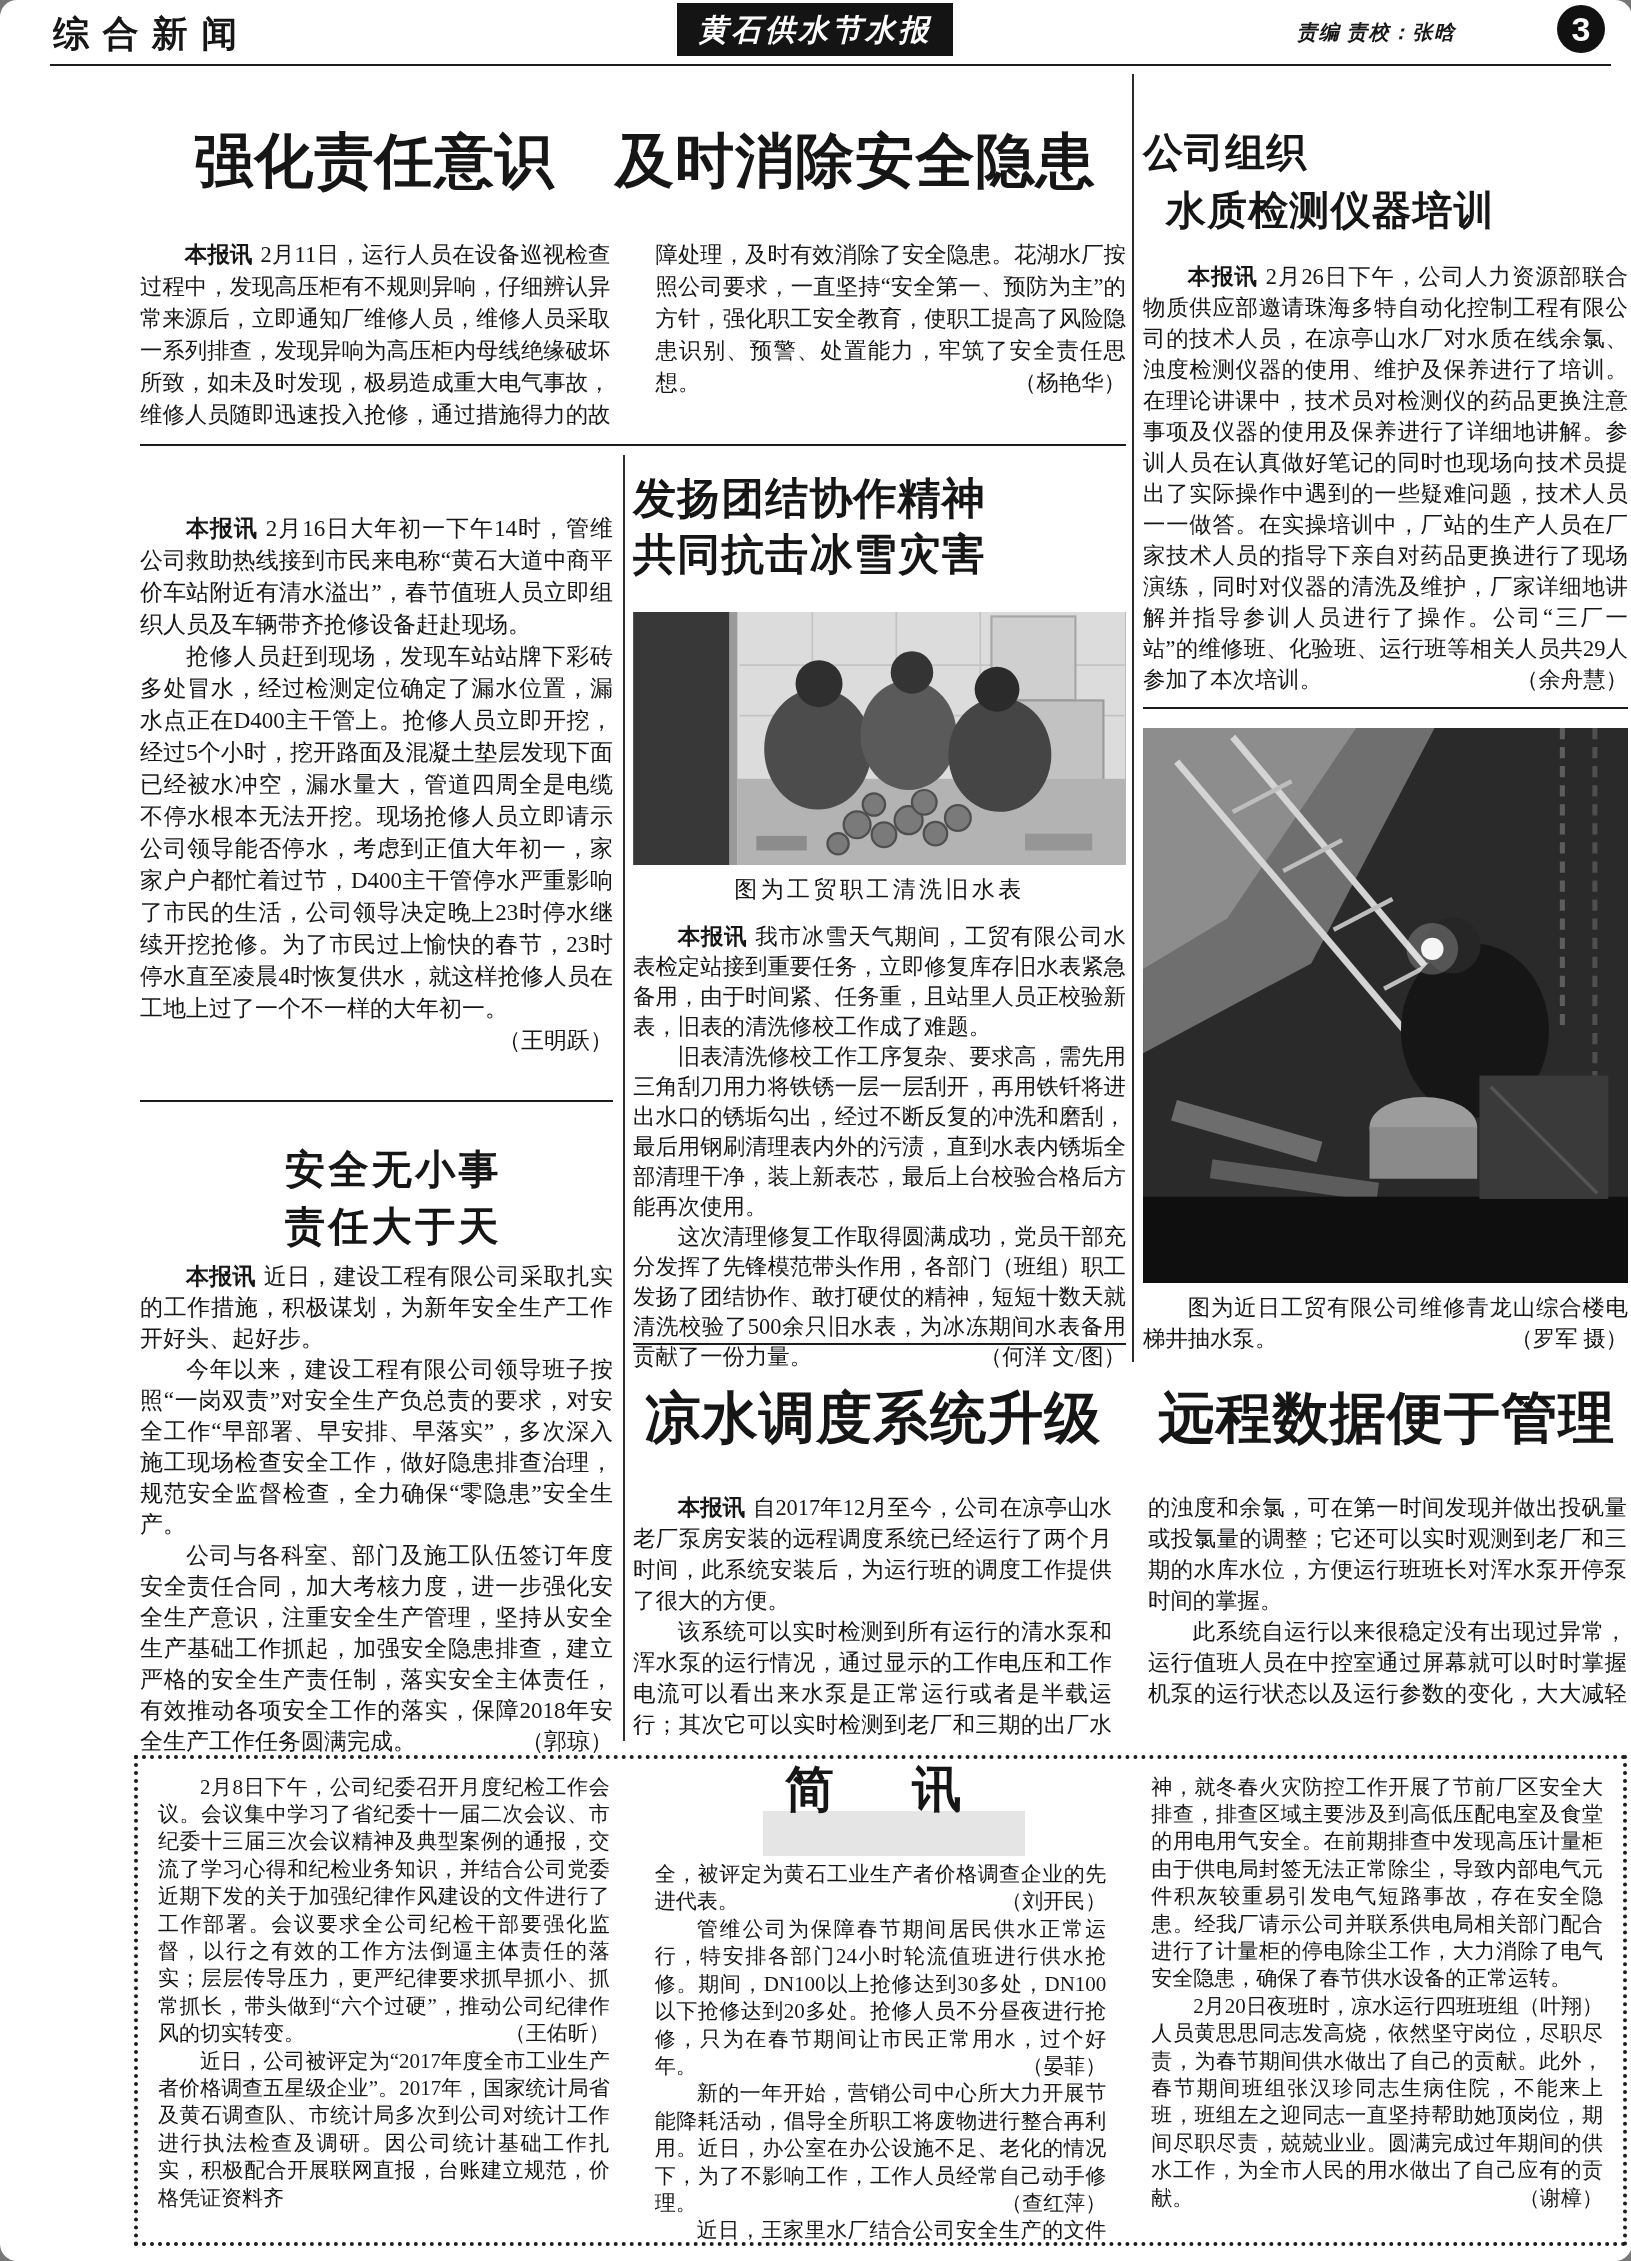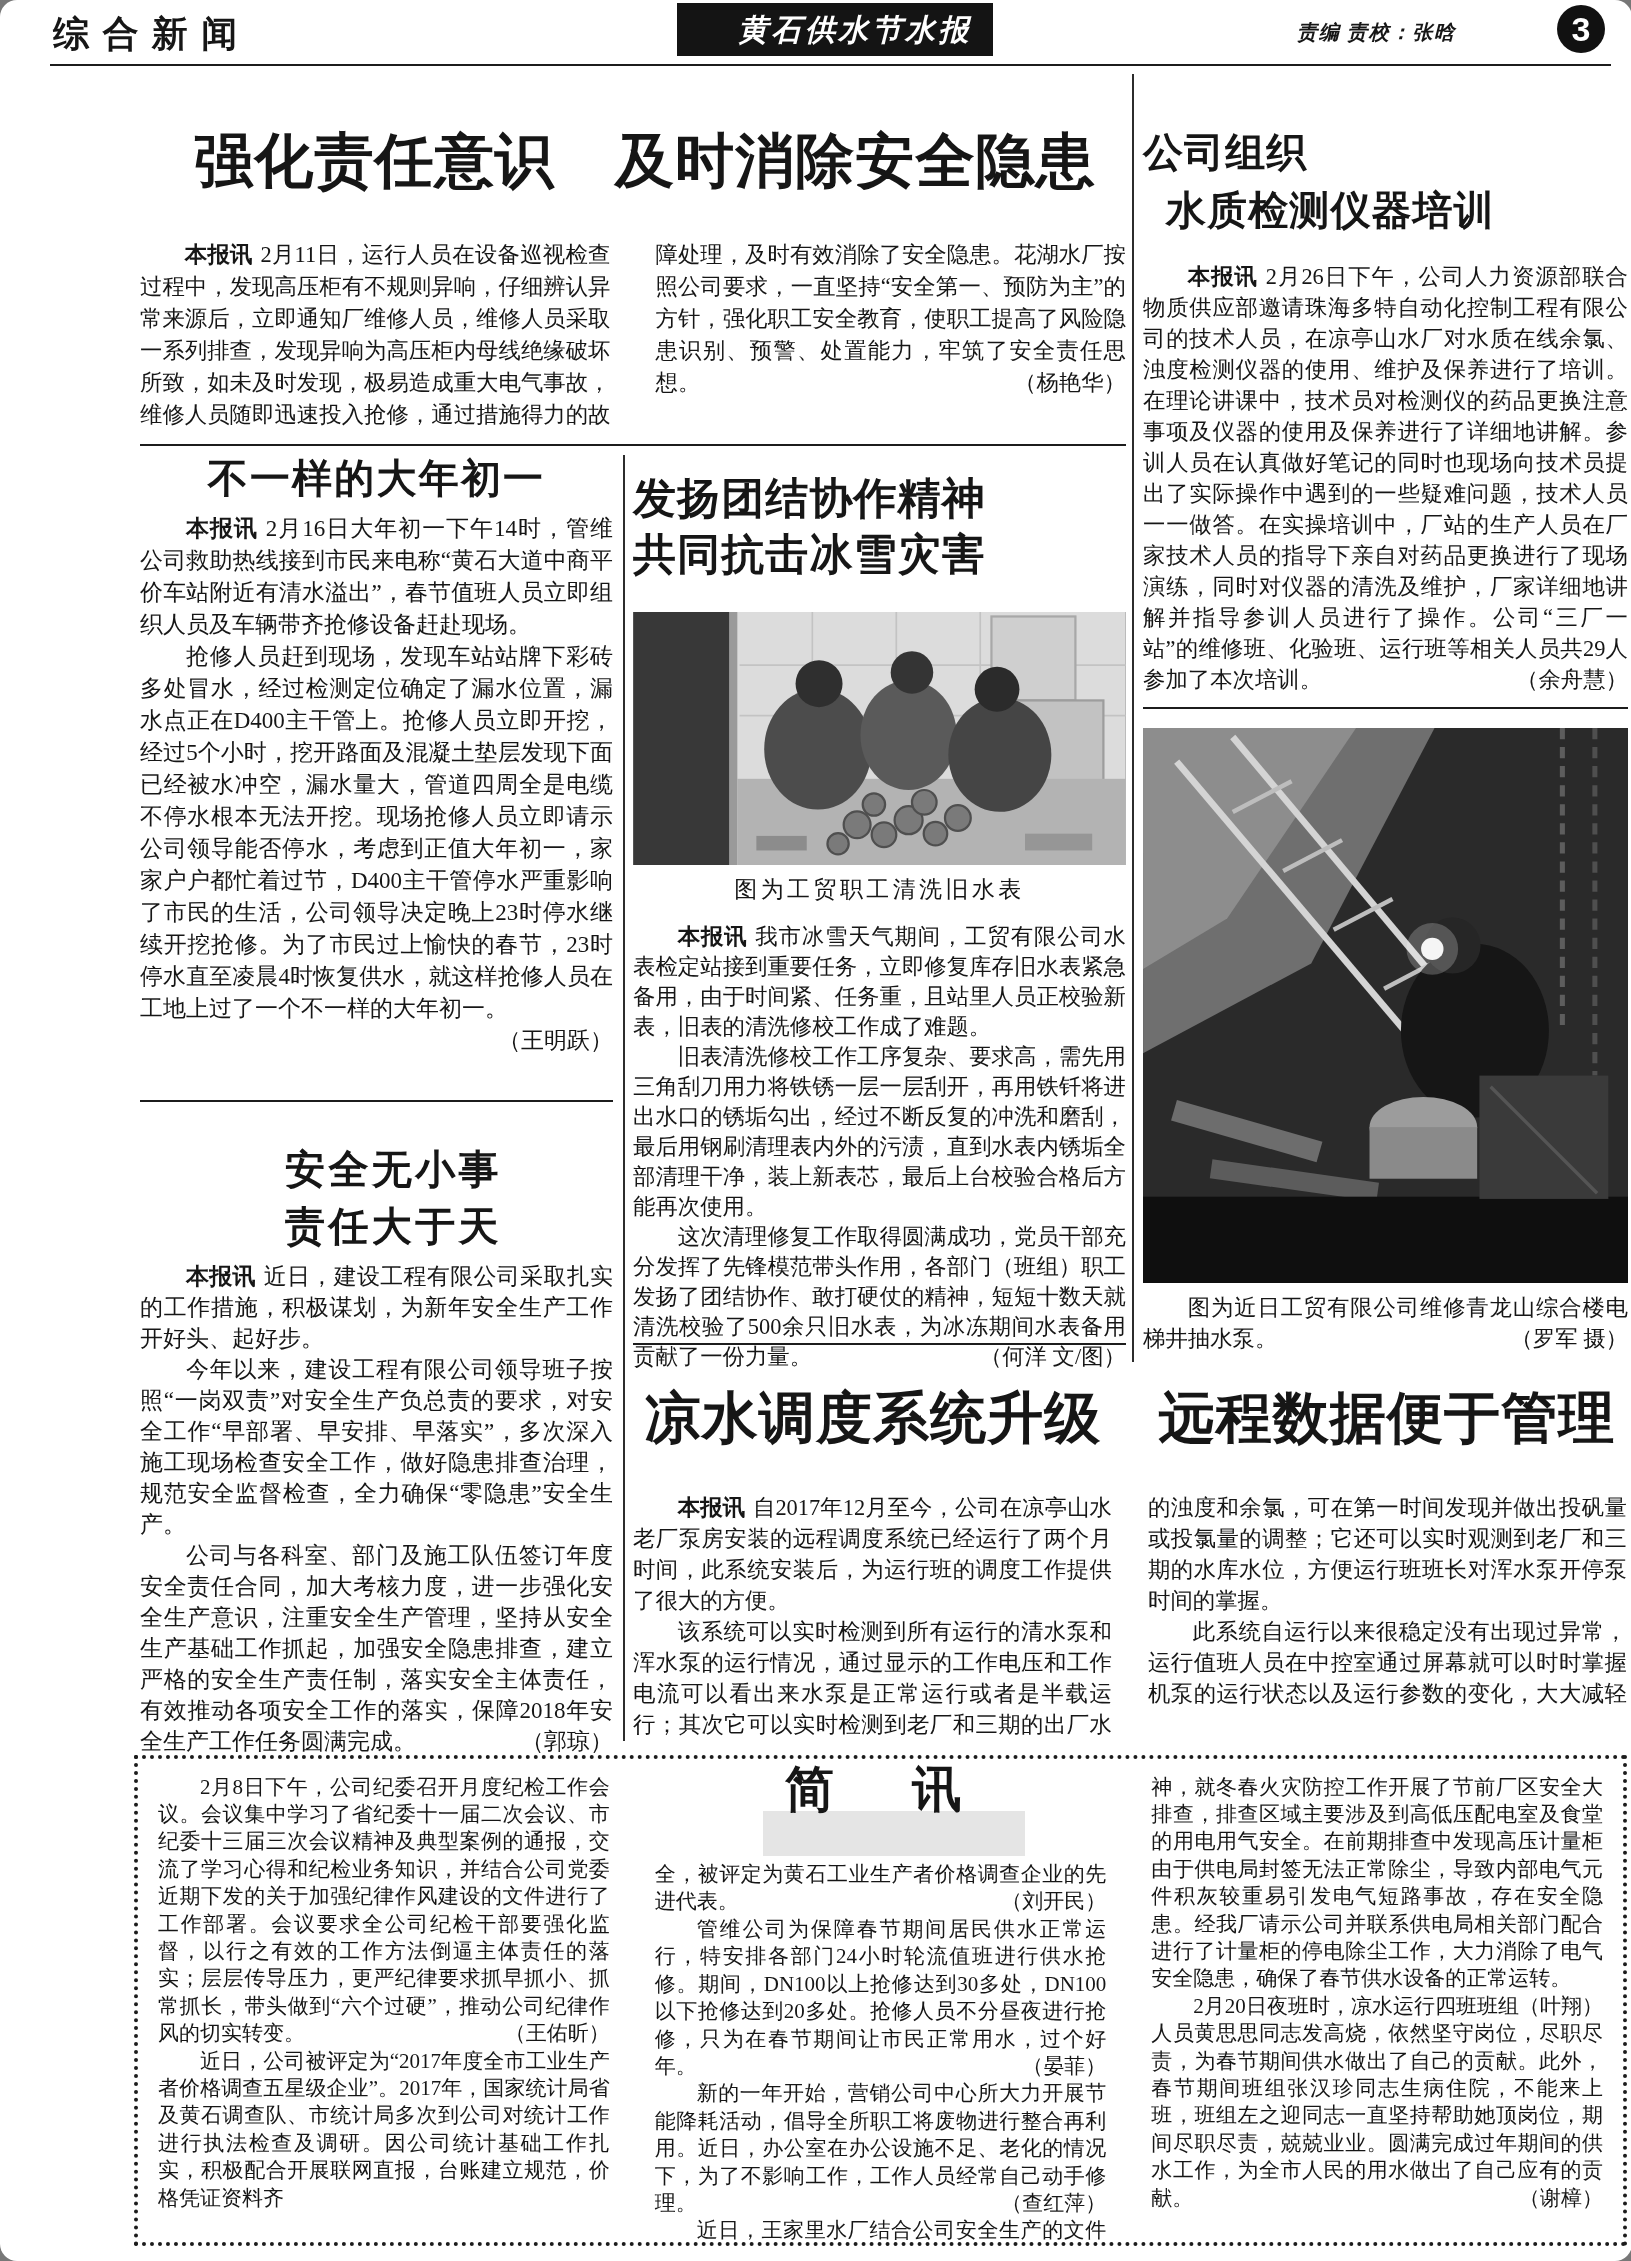--- a/index.html
+++ b/index.html
@@ -21,21 +21,21 @@
   .body-text{text-align:justify;}
   .para{margin:0;text-indent:2em;}
   .para.cont{text-indent:0;}
   .lead{font-weight:bold;font-family:"Liberation Sans","DejaVu Sans",sans-serif;margin-right:7.8px;}
   .sig{float:right;}
 
   
   #hdr-section{left:53px;top:10px;font-size:36px;letter-spacing:13.4px;}
   #hdr-box{left:677px;top:3.4px;width:276px;height:53px;background:#141414;color:#fff;
            text-align:center;line-height:53px;font-size:30px;letter-spacing:3.4px;
-           font-style:italic;font-weight:bold;padding-left:40px;}
+           font-style:italic;font-weight:bold;}
   #hdr-editors{left:1297px;top:19px;font-size:20px;letter-spacing:1.7px;font-style:italic;font-weight:bold;}
   #hdr-page{left:1557px;top:4.5px;width:48px;height:48px;border-radius:50%;background:#111;
             color:#fff;font-size:34px;text-align:center;line-height:48px;}
   #rule-top{left:50px;top:64px;width:1561px;height:2.2px;}
 
   
   #main-title{left:140px;top:110px;width:986px;text-align:center;font-size:59px;letter-spacing:1.1px;}
   #main-cols{left:140px;top:239px;width:986px;height:197px;
              column-count:2;column-gap:45px;font-size:22.4px;line-height:32px;}
   #rule-h2{left:140px;top:444px;width:986px;height:1.7px;}
@@ -99,21 +99,20 @@
 
   <h1 class="abs hei" id="main-title" style="margin:12px;">强化责任意识　及时消除安全隐患</h1>
   <div class="abs body-text" id="main-cols">
     <p class="para"><span class="lead">本报讯</span><span>2月11日，运行人员在设备巡视检查过程中，发现高压柜有不规则异响，仔细辨认异常来源后，立即通知厂维修人员，维修人员采取一系列排查，发现异响为高压柜内母线绝缘破坏所致，如未及时发现，极易造成重大电气事故，维修人员随即迅速投入抢修，通过措施得力的故障处理，及时有效消除了安全隐患。花湖水厂按照公司要求，一直坚持“安全第一、预防为主”的方针，强化职工安全教育，使职工提高了风险隐患识别、预警、处置能力，牢筑了安全责任思想。</span><span class="sig">（杨艳华）</span></p>
   </div>
   <div class="rule" id="rule-h2"></div>
 
   <div class="vrule" id="vline-a"></div>
   <div class="vrule" id="vline-b"></div>
 
-  <h2 class="abs hei" id="chunian-title" style="margin:0;">不一样的大年初一</h2>
   <div class="abs body-text" id="chunian-text">
     <p class="para"><span class="lead">本报讯</span><span>2月16日大年初一下午14时，管维公司救助热线接到市民来电称“黄石大道中商平价车站附近有清水溢出”，春节值班人员立即组织人员及车辆带齐抢修设备赶赴现场。</span></p>
     <p class="para"><span>抢修人员赶到现场，发现车站站牌下彩砖多处冒水，经过检测定位确定了漏水位置，漏水点正在D400主干管上。抢修人员立即开挖，经过5个小时，挖开路面及混凝土垫层发现下面已经被水冲空，漏水量大，管道四周全是电缆不停水根本无法开挖。现场抢修人员立即请示公司领导能否停水，考虑到正值大年初一，家家户户都忙着过节，D400主干管停水严重影响了市民的生活，公司领导决定晚上23时停水继续开挖抢修。为了市民过上愉快的春节，23时停水直至凌晨4时恢复供水，就这样抢修人员在工地上过了一个不一样的大年初一。</span><span class="sig">（王明跃）</span></p>
   </div>
   <div class="rule" id="rule-h3"></div>
 
   <h2 class="abs hei" id="anquan-title" style="margin:17px;">
     <span style="display:block;">安全无小事</span>
     <span style="display:block;">责任大于天</span>
   </h2>

